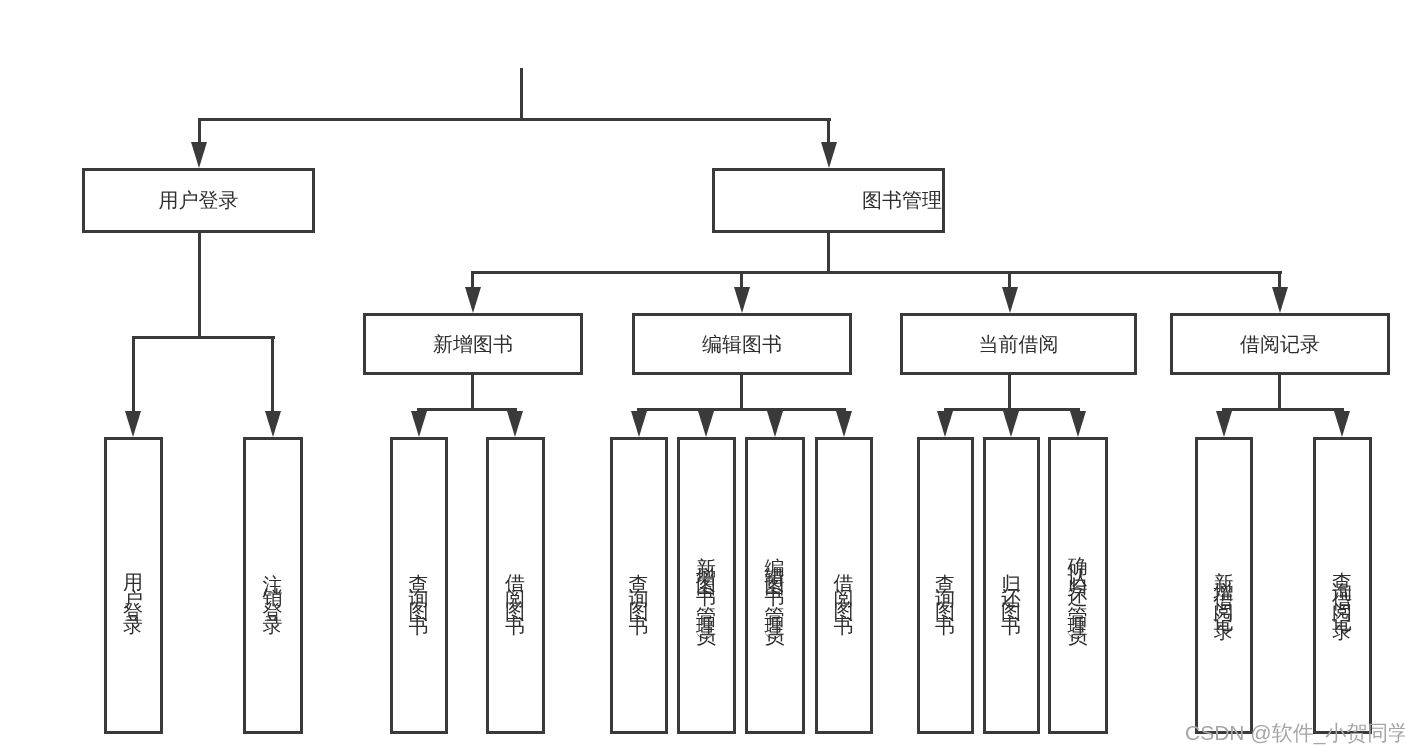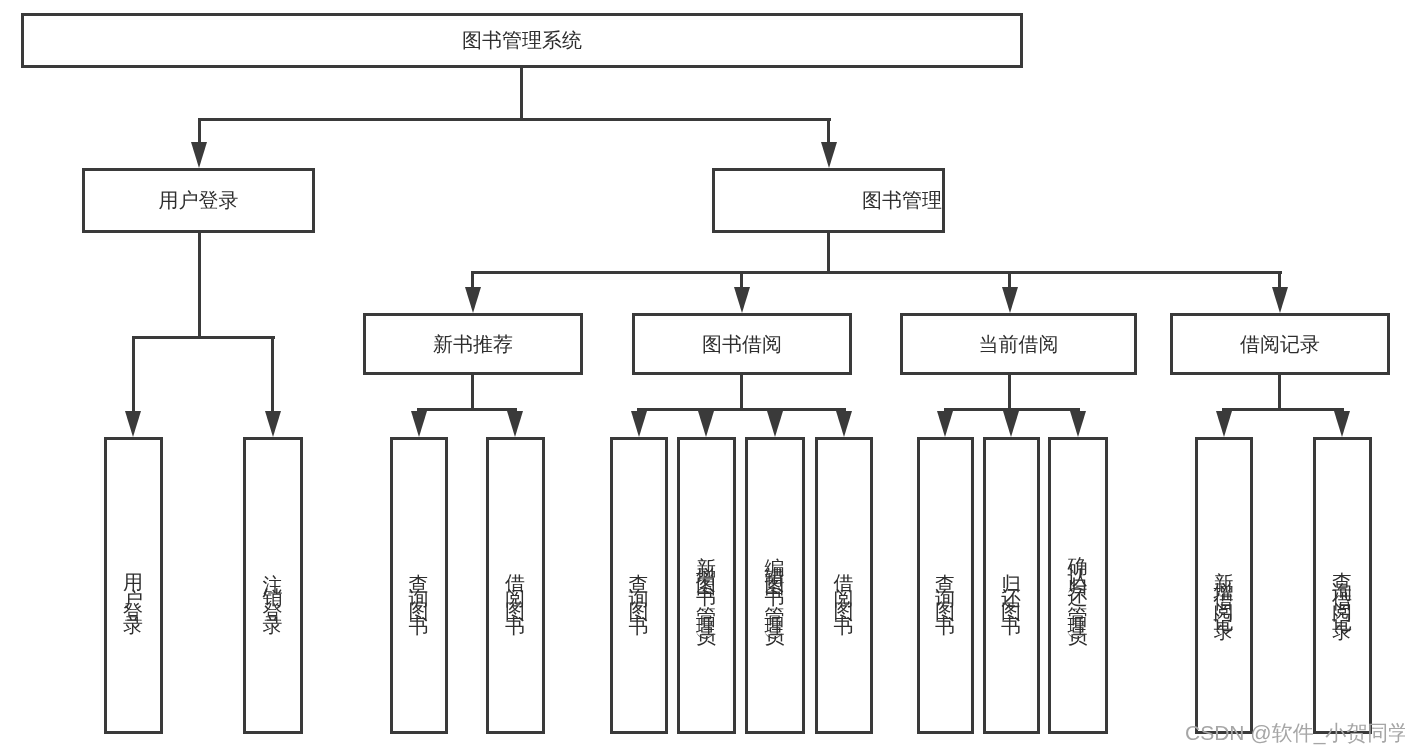--- a/index.html
+++ b/index.html
@@ -28,23 +28,20 @@
   .watermark {
     position:absolute; left:1185px; top:719px;
     font-size:21px; color:#a6a6a6; white-space:nowrap;
   }
 </style>
 </head>
 <body>
 
 <div class="canvas">
 
-  <div class="box" style="left:21px;top:13px;width:1002px;height:55px;">
-    <span>图书管理系统</span>
-  </div>
 
   <div class="vline" style="left:520px;top:68px;height:50px;"></div>
   <div class="hline" style="left:198px;top:118px;width:633px;"></div>
   <div class="vline" style="left:198px;top:118px;height:28px;"></div>
   <div class="arrow" style="left:191px;top:142px;"></div>
   <div class="vline" style="left:827px;top:118px;height:28px;"></div>
   <div class="arrow" style="left:821px;top:142px;"></div>
 
   <div class="box" style="left:82px;top:168px;width:233px;height:65px;">
     <span>用户登录</span>
@@ -65,24 +62,24 @@
   <div class="vline" style="left:471px;top:271px;height:18px;"></div>
   <div class="arrow" style="left:465px;top:287px;"></div>
   <div class="vline" style="left:740px;top:271px;height:18px;"></div>
   <div class="arrow" style="left:734px;top:287px;"></div>
   <div class="vline" style="left:1008px;top:271px;height:18px;"></div>
   <div class="arrow" style="left:1002px;top:287px;"></div>
   <div class="vline" style="left:1278px;top:271px;height:18px;"></div>
   <div class="arrow" style="left:1272px;top:287px;"></div>
 
   <div class="box" style="left:363px;top:313px;width:220px;height:62px;">
-    <span>新书推荐</span>
+    <span>新增图书</span>
   </div>
   <div class="box" style="left:632px;top:313px;width:220px;height:62px;">
-    <span>图书借阅</span>
+    <span>编辑图书</span>
   </div>
   <div class="box" style="left:900px;top:313px;width:237px;height:62px;">
     <span>当前借阅</span>
   </div>
   <div class="box" style="left:1170px;top:313px;width:220px;height:62px;">
     <span>借阅记录</span>
   </div>
 
   <div class="vline" style="left:471px;top:375px;height:33px;"></div>
   <div class="hline" style="left:417px;top:408px;width:100px;"></div>

